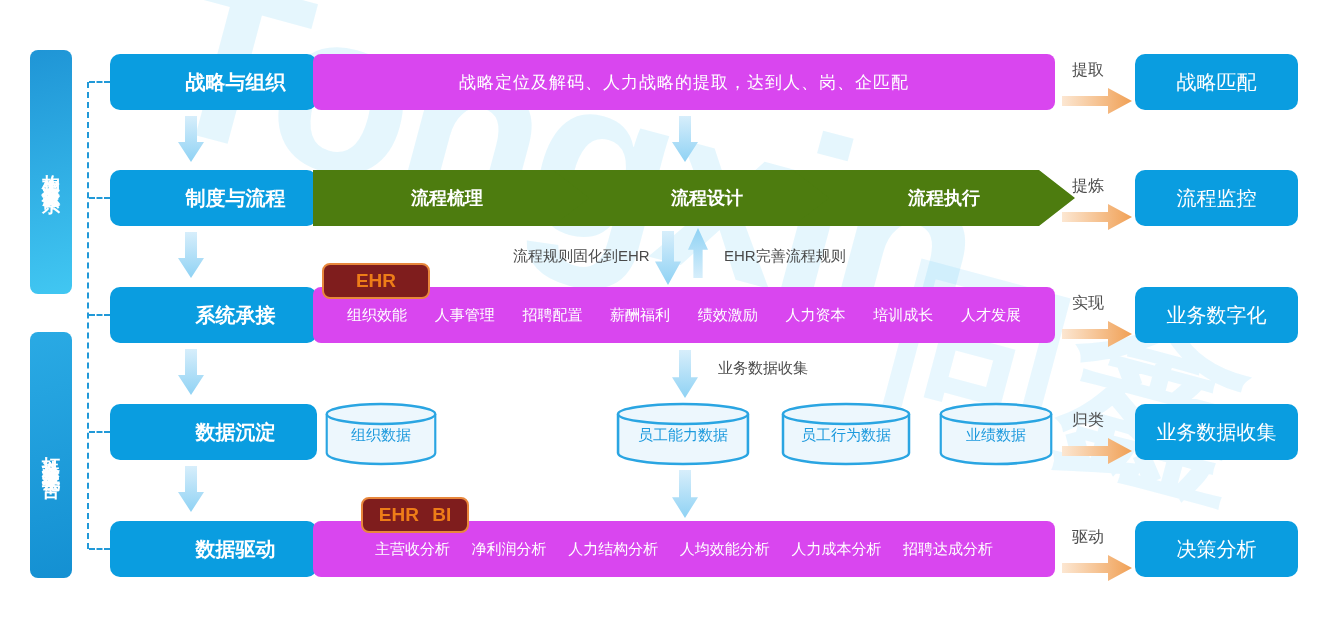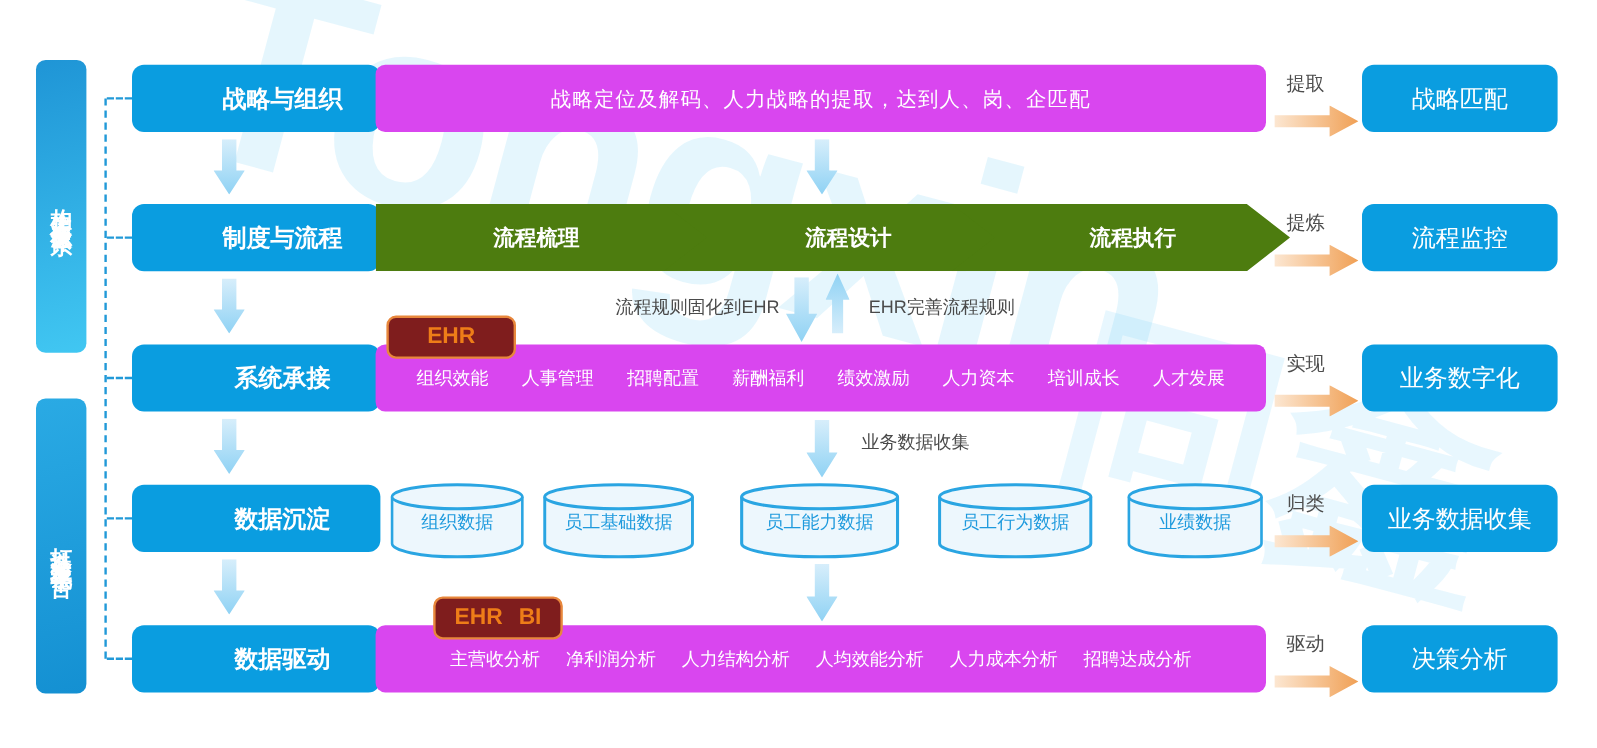--- a/index.html
+++ b/index.html
@@ -141,27 +141,20 @@
     </svg>
   <div class="note" style="left:718px;top:359px;">业务数据收集</div>
 
   <div class="cyl" style="left:310px;width:112px;margin-left:15px;">
     <svg viewBox="0 0 130 64" preserveAspectRatio="none">
         <path d="M2 12 V51 A63 11 0 0 0 128 51 V12" fill="#edf7fd" stroke="#2aa5e2" stroke-width="2.5"></path>
         <ellipse cx="65" cy="12" rx="63" ry="10" fill="#edf7fd" stroke="#2aa5e2" stroke-width="2.5"></ellipse>
       </svg>
     <span>组织数据</span>
   </div>
-  <div class="cyl" style="left:452px;width:127px;">
-    <svg viewBox="0 0 130 64" preserveAspectRatio="none">
-        <path d="M2 12 V51 A63 11 0 0 0 128 51 V12" fill="#edf7fd" stroke="#2aa5e2" stroke-width="2.5"></path>
-        <ellipse cx="65" cy="12" rx="63" ry="10" fill="#edf7fd" stroke="#2aa5e2" stroke-width="2.5"></ellipse>
-      </svg>
-    <span>员工基础数据</span>
-  </div>
   <div class="cyl" style="left:616px;width:134px;">
     <svg viewBox="0 0 130 64" preserveAspectRatio="none">
         <path d="M2 12 V51 A63 11 0 0 0 128 51 V12" fill="#edf7fd" stroke="#2aa5e2" stroke-width="2.5"></path>
         <ellipse cx="65" cy="12" rx="63" ry="10" fill="#edf7fd" stroke="#2aa5e2" stroke-width="2.5"></ellipse>
       </svg>
     <span>员工能力数据</span>
   </div>
   <div class="cyl" style="left:781px;width:130px;">
     <svg viewBox="0 0 130 64" preserveAspectRatio="none">
         <path d="M2 12 V51 A63 11 0 0 0 128 51 V12" fill="#edf7fd" stroke="#2aa5e2" stroke-width="2.5"></path>

